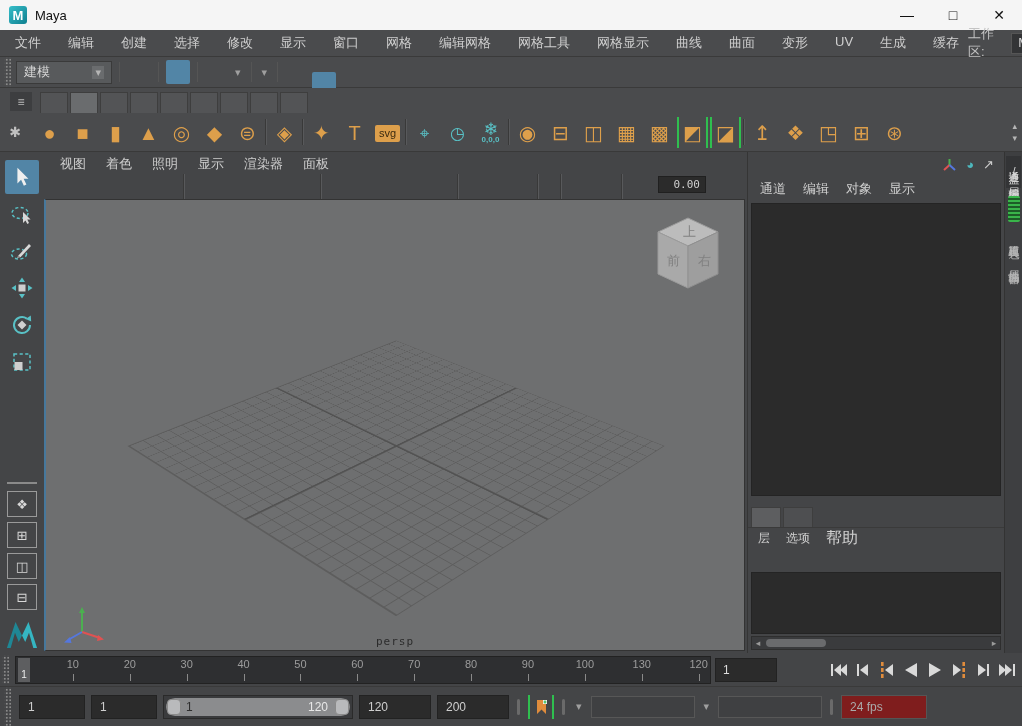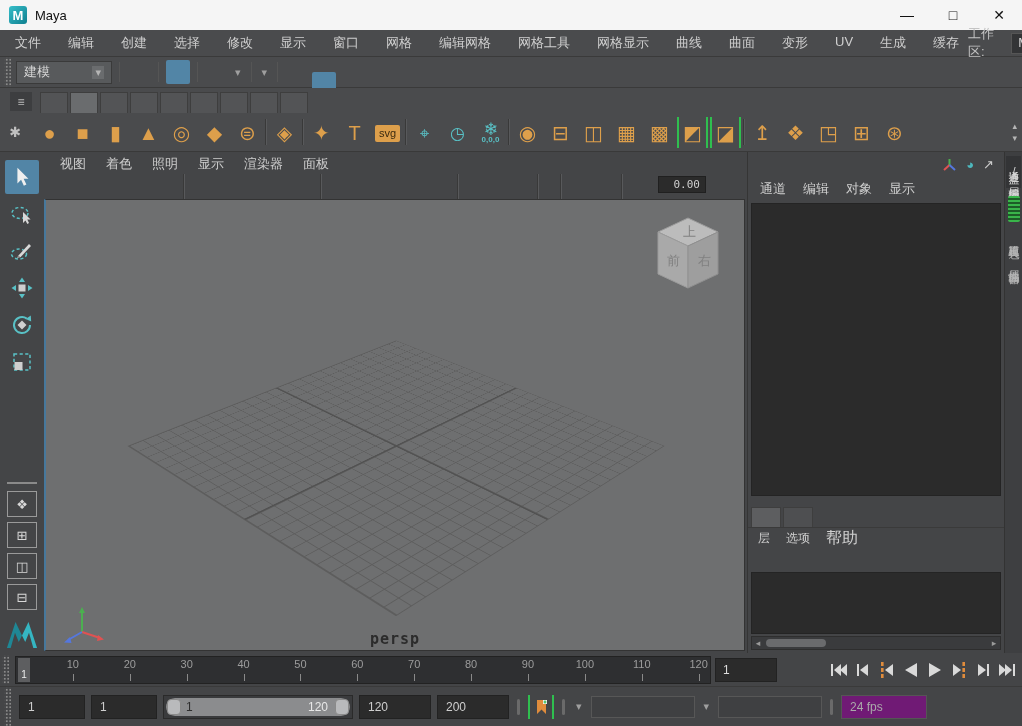--- a/index.html
+++ b/index.html
@@ -81,21 +81,21 @@
     background-image:
       linear-gradient(to right, transparent calc(50% - 1px), #525252 calc(50% - 1px), #525252 calc(50% + 1px), transparent calc(50% + 1px)),
       linear-gradient(to bottom, transparent calc(50% - 1px), #525252 calc(50% - 1px), #525252 calc(50% + 1px), transparent calc(50% + 1px)),
       repeating-linear-gradient(0deg, #5d5d5d 0 1px, transparent 1px 15.83px),
       repeating-linear-gradient(90deg, #5d5d5d 0 1px, transparent 1px 15.83px);
     border:1px solid #5d5d5d;
     transform:perspective(1000px) rotateX(61deg) rotateZ(45deg); }
   .viewcube { position:absolute; top:12px; right:18px; }
   .viewcube text { font-size:13px; fill:#818181; }
   .axis-gizmo { position:absolute; left:16px; bottom:4px; }
-  .persp-label { position:absolute; bottom:2px; left:50%; transform:translateX(-50%); color:#2c2c2c; font-weight:bold; font-size:15px; font-family:"DejaVu Sans Mono",monospace; letter-spacing:1px;text-align:center; }
+  .persp-label { position:absolute; bottom:2px; left:50%; transform:translateX(-50%); color:#2c2c2c; font-weight:normal; font-size:11px; font-family:"DejaVu Sans Mono",monospace; letter-spacing:1px;text-align:center; }
 
   
   .right-panel { width:257px; background:#444547; border-left:1px solid #353535; display:flex; flex-direction:column; }
   .rp-header { height:25px; display:flex; align-items:center; justify-content:flex-end; gap:9px; padding-right:10px; }
   .rp-hicon { font-size:13px; }
   .rp-menus { height:24px; display:flex; gap:17px; padding-left:12px; align-items:center; }
   .channel-well { flex:1; margin:2px 3px 0 3px; background:#2b2b2b; border:1px solid #242424; }
   .rp-splitter { height:9px; }
   .layer-pane { height:148px; display:flex; flex-direction:column; }
   .lp-tabs { height:22px; display:flex; gap:2px; padding:0 3px; align-items:flex-end; }
@@ -123,21 +123,21 @@
   .tick { position:absolute; top:0; height:100%; width:0; }
   .tick-label { position:absolute; top:1px; left:0; transform:translateX(-50%); color:#9c9c9c; font-size:11px; }
   .tick-mark { position:absolute; bottom:2px; left:0; width:1px; height:7px; background:#8a8a8a; }
   .frame-field { width:62px; height:24px; background:#2b2b2b; border:1px solid #222; color:#ddd; font-size:12px; display:flex; align-items:center; padding-left:7px; }
   .playback { display:flex; align-items:center; gap:2px; margin-left:auto; padding-right:2px; }
   .pb-btn { width:22px; height:20px; display:flex; align-items:center; justify-content:center; }
 
   
   .range-row { height:40px; background:#444547; border-top:1px solid #3a3a3a; display:flex; align-items:center; gap:6px; padding:0 4px; flex:0 0 auto; }
   .rr-field { height:24px; background:#2b2b2b; border:1px solid #222; color:#cfcfcf; font-size:12px; display:flex; align-items:center; padding-left:8px; }
-  .w66 { width:66px; } .w72 { width:72px; } .w86 { width:86px; color:#aaa; background:#701a75; border-color:#555; }
+  .w66 { width:66px; } .w72 { width:72px; } .w86 { width:86px; color:#aaa; background:#7f1d1d; border-color:#555; }
   .range-slider { width:190px; height:24px; background:#3a3b3d; border:1px solid #2a2a2a; display:flex; align-items:center; padding:2px; }
   .rs-bar { position:relative; flex:1; height:18px; background:#8b8c8e; border-radius:9px; display:flex; align-items:center; }
   .rs-handle { width:14px; height:16px; background:#b9babc; border-radius:4px; border:1px solid #8a8a8a; }
   .rs-handle.left { margin-left:1px; } .rs-handle.right { margin-left:auto; margin-right:1px; }
   .rs-min { position:absolute; left:20px; color:#2e2e2e; font-size:12px; }
   .rs-max { position:absolute; right:22px; color:#e8e8e8; font-size:12px; }
   .vsep { width:1px; height:22px; background:#333; border-right:1px solid #575757; margin:0 2px; }
   .vsep.handle { height:16px; width:3px; background:#6a6a6a; border:none; border-radius:2px; }
   .bookmark-btn { width:26px; height:24px; position:relative; display:flex; align-items:center; justify-content:center; box-shadow:inset 2px 0 0 #2fbf4f, inset -2px 0 0 #2fbf4f; }
   .dd-field { width:104px; height:22px; background:#3f4042; border:1px solid #575757; }
@@ -606,21 +606,21 @@
           </span><span class="tick" style="left: 65.5738%;">
             <span class="tick-label">80</span>
             <span class="tick-mark"></span>
           </span><span class="tick" style="left: 73.7705%;">
             <span class="tick-label">90</span>
             <span class="tick-mark"></span>
           </span><span class="tick" style="left: 81.9672%;">
             <span class="tick-label">100</span>
             <span class="tick-mark"></span>
           </span><span class="tick" style="left: 90.1639%;">
-            <span class="tick-label">110</span>
+            <span class="tick-label">130</span>
             <span class="tick-mark"></span>
           </span><span class="tick" style="left: 98.3607%;">
             <span class="tick-label">120</span>
             <span class="tick-mark"></span>
           </span></span>
     </div>
     <div class="frame-field">1</div>
     <div class="playback">
       <span class="pb-btn">
           <svg width="18" height="14" viewBox="0 0 18 14">

